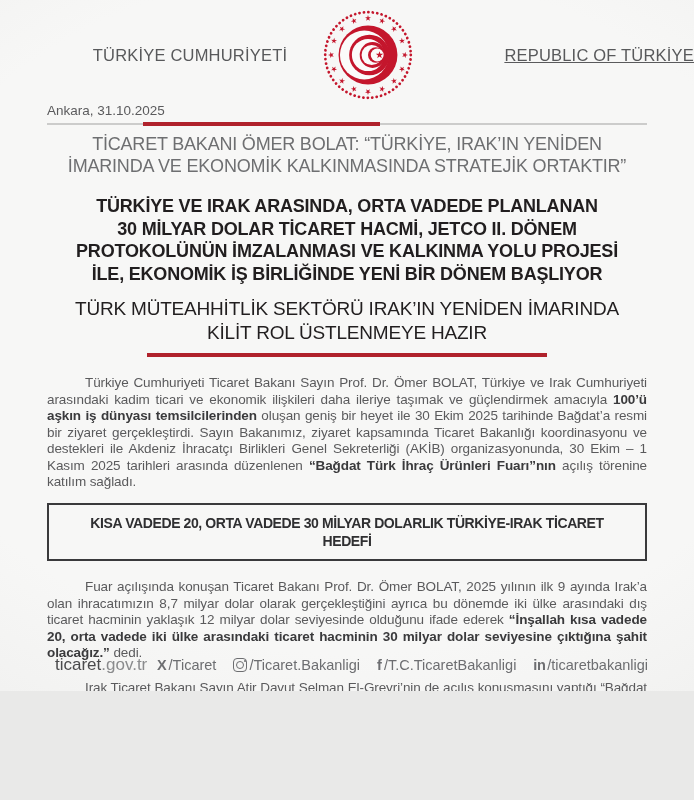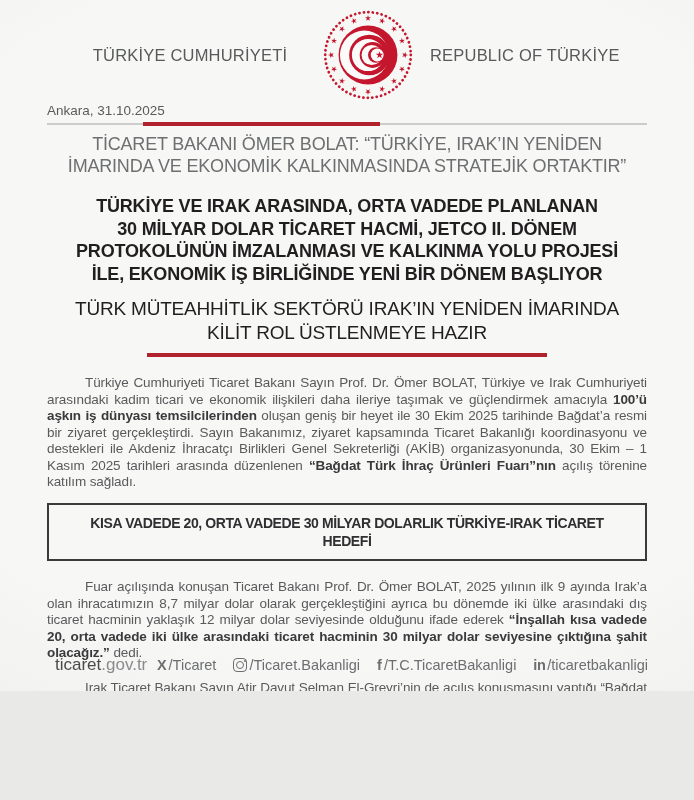--- a/index.html
+++ b/index.html
@@ -8,21 +8,21 @@
     width:694px;height:691px;
     overflow:hidden;
     font-family:"Liberation Sans", sans-serif;
     background:radial-gradient(ellipse 120% 90% at 50% 45%, #f7f7f6 55%, #ebebea 100%);
     color:#5a5a5c;
   }
   
   .header{display:flex;align-items:center;padding-top:9px;}
   .hdr-block{flex:1;line-height:1.22;}
   .hdr-left{text-align:center;padding-left:58px;}
-  .hdr-right{text-align:left;padding-left:16px;}
+  .hdr-right{text-align:right;padding-left:16px;text-decoration:underline;}
   .hdr-l1{font-size:16.5px;letter-spacing:.2px;color:#58595b;font-weight:400;}
   .hdr-l2{font-size:18.5px;letter-spacing:.2px;color:#3e3f41;font-weight:700;}
   .logo-wrap{width:92px;height:92px;flex:0 0 92px;}
   
   .dateline{margin:2px 47px 0;font-size:13.5px;color:#5b5b5d;}
   .dateline-rule{position:relative;height:2px;background:#cccccb;margin:5px 47px 0;}
   .dateline-rule .red-seg{position:absolute;left:96px;top:-1px;height:4px;width:237px;background:#b0222c;}
   
   .kicker{
     margin:9px 47px 10px;text-align:center;white-space:pre-line;

